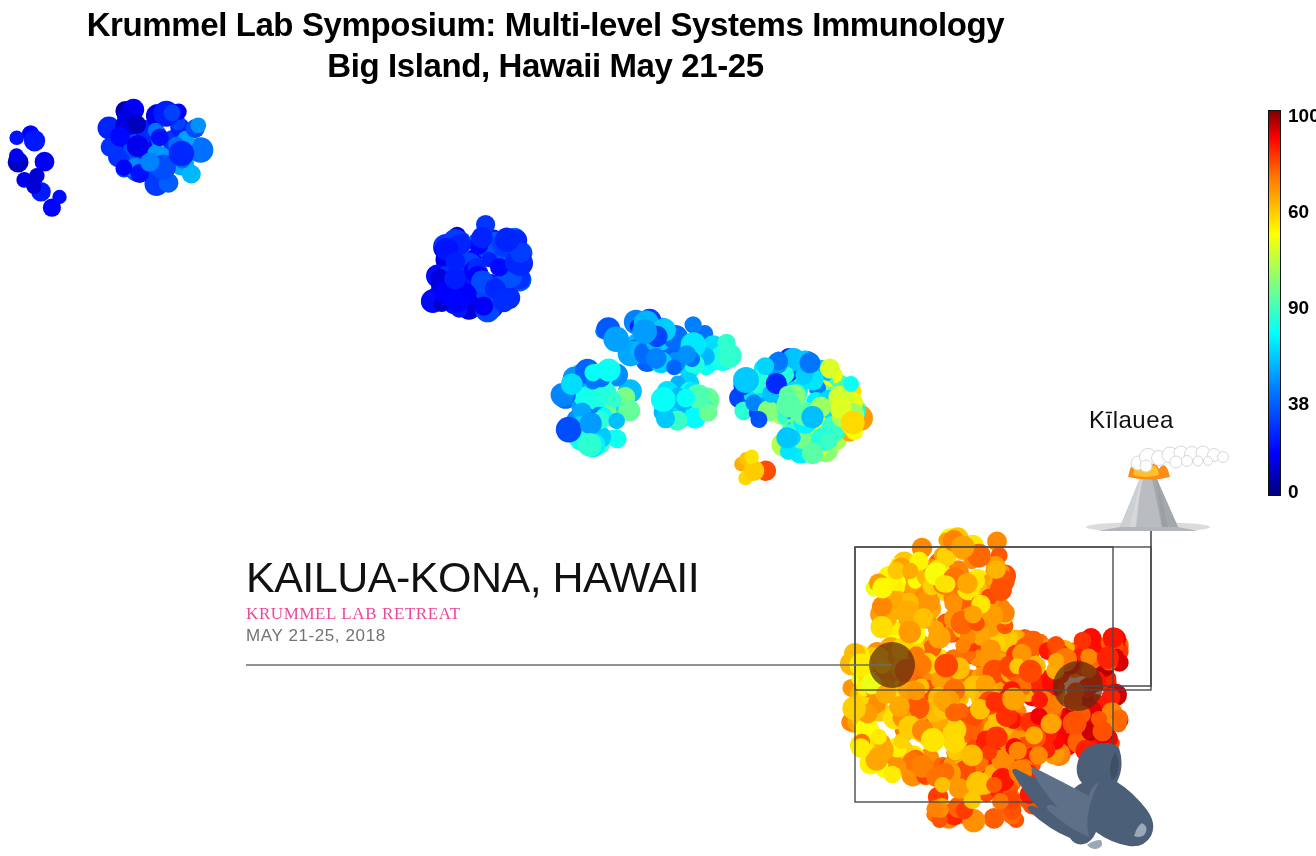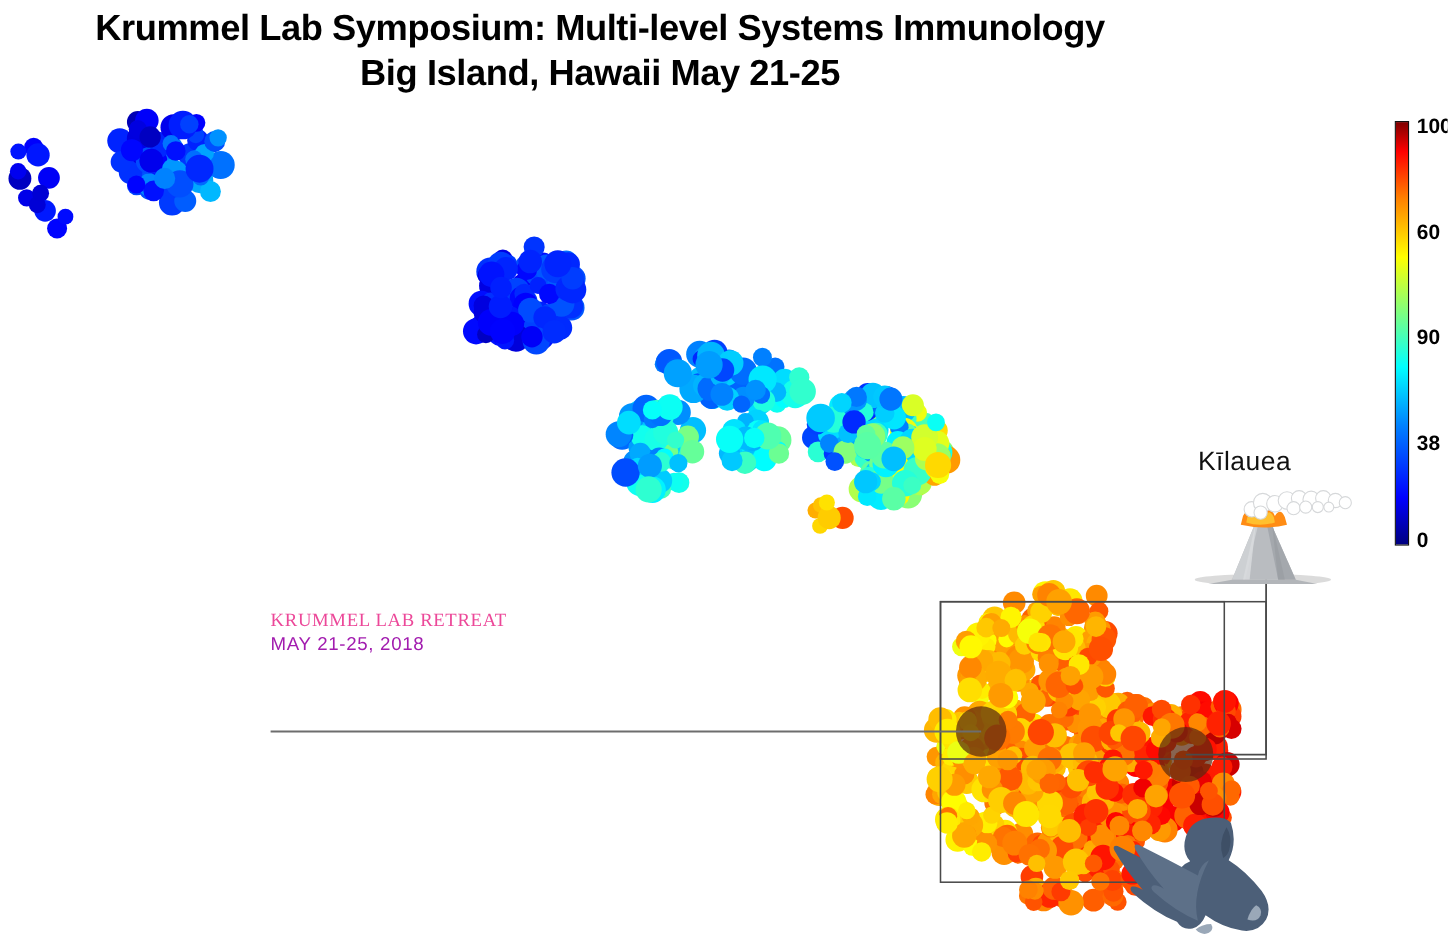--- a/index.html
+++ b/index.html
@@ -34,21 +34,21 @@
 
   
   #leaders{position:absolute;left:0;top:0;width:1316px;height:856px;}
 
   
   .retreat{position:absolute;left:246px;top:552px;width:640px;}
   .retreat-h1{font-size:43px;line-height:50px;letter-spacing:-0.5px;color:#111;
               font-weight:400;white-space:nowrap;}
   .retreat-s1{font-size:17px;line-height:22px;letter-spacing:0.6px;color:#ec4899;
               font-weight:400;margin-top:1px;white-space:nowrap;font-family:Liberation Serif, serif;}
-  .retreat-s2{font-size:17px;line-height:22px;letter-spacing:0.6px;color:#a21caf;
+  .retreat-s2{font-size:17px;line-height:22px;letter-spacing:0.6px;color:#737373;
               font-weight:400;white-space:nowrap;}
 
   
   #manta{position:absolute;left:1003px;top:742px;width:178px;height:114px;}
 </style>
 </head>
 <body>
 
 <div id="stage">
 
@@ -1156,20 +1156,21 @@
       <circle cx="128" cy="12" r="6.5"></circle>
         <circle cx="137" cy="14" r="5.5"></circle>
       <circle cx="90" cy="19" r="6"></circle>
         <circle cx="101" cy="18" r="5.5"></circle>
       <circle cx="112" cy="18" r="5"></circle>
         <circle cx="122" cy="18" r="4.5"></circle>
     </g>
   </svg>
 
   <div class="retreat">
+    <div class="retreat-h1">KAILUA-KONA, HAWAII</div>
     <div class="retreat-s1">KRUMMEL LAB RETREAT</div>
     <div class="retreat-s2">MAY 21-25, 2018</div>
   </div>
 
   <svg id="manta" viewBox="0 0 178 114" xmlns="http://www.w3.org/2000/svg">
     <path fill="#4c5f78" d="M116 6 q6 18 -2 34 q16 10 30 28 q10 14 4 26 q-7 12 -22 10
        q-18 -3 -33 -14 q-4 10 -12 12 q-9 2 -14 -6 q-20 -8 -40 -26 q-4 -4 -1 -6 q4 -1 10 3
        q-16 -18 -26 -36 q-2 -5 3 -4 q28 14 54 28 q2 -10 12 -14 q-8 -9 -4 -22 q4 -14 18 -17 q17 -3 23 4 Z"></path>
     <path fill="#5d7088" d="M96 40 q-8 4 -10 14 q-26 -14 -54 -28 q-5 -1 -3 4 q10 18 26 36
        q-6 -4 -10 -3 q-3 2 1 6 q20 18 40 26 q-6 -24 10 -55 Z"></path>

